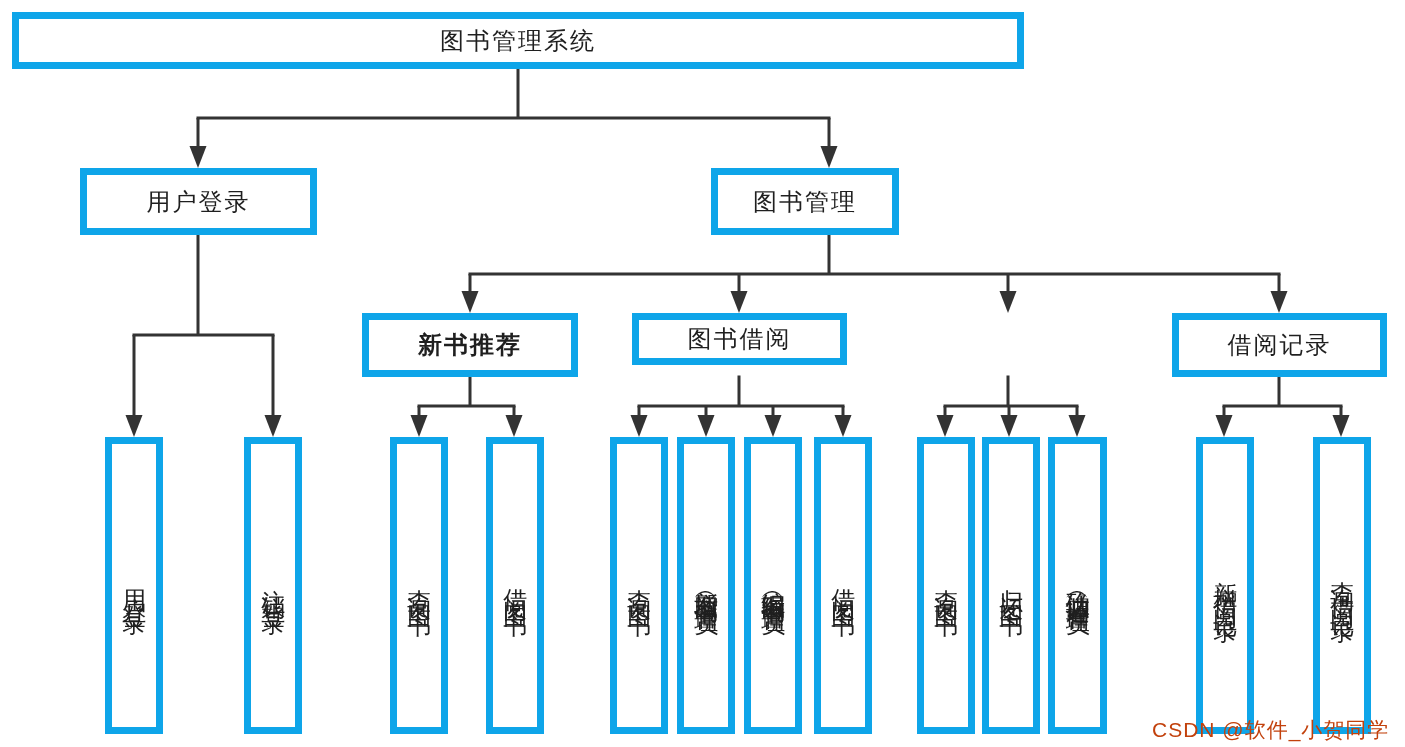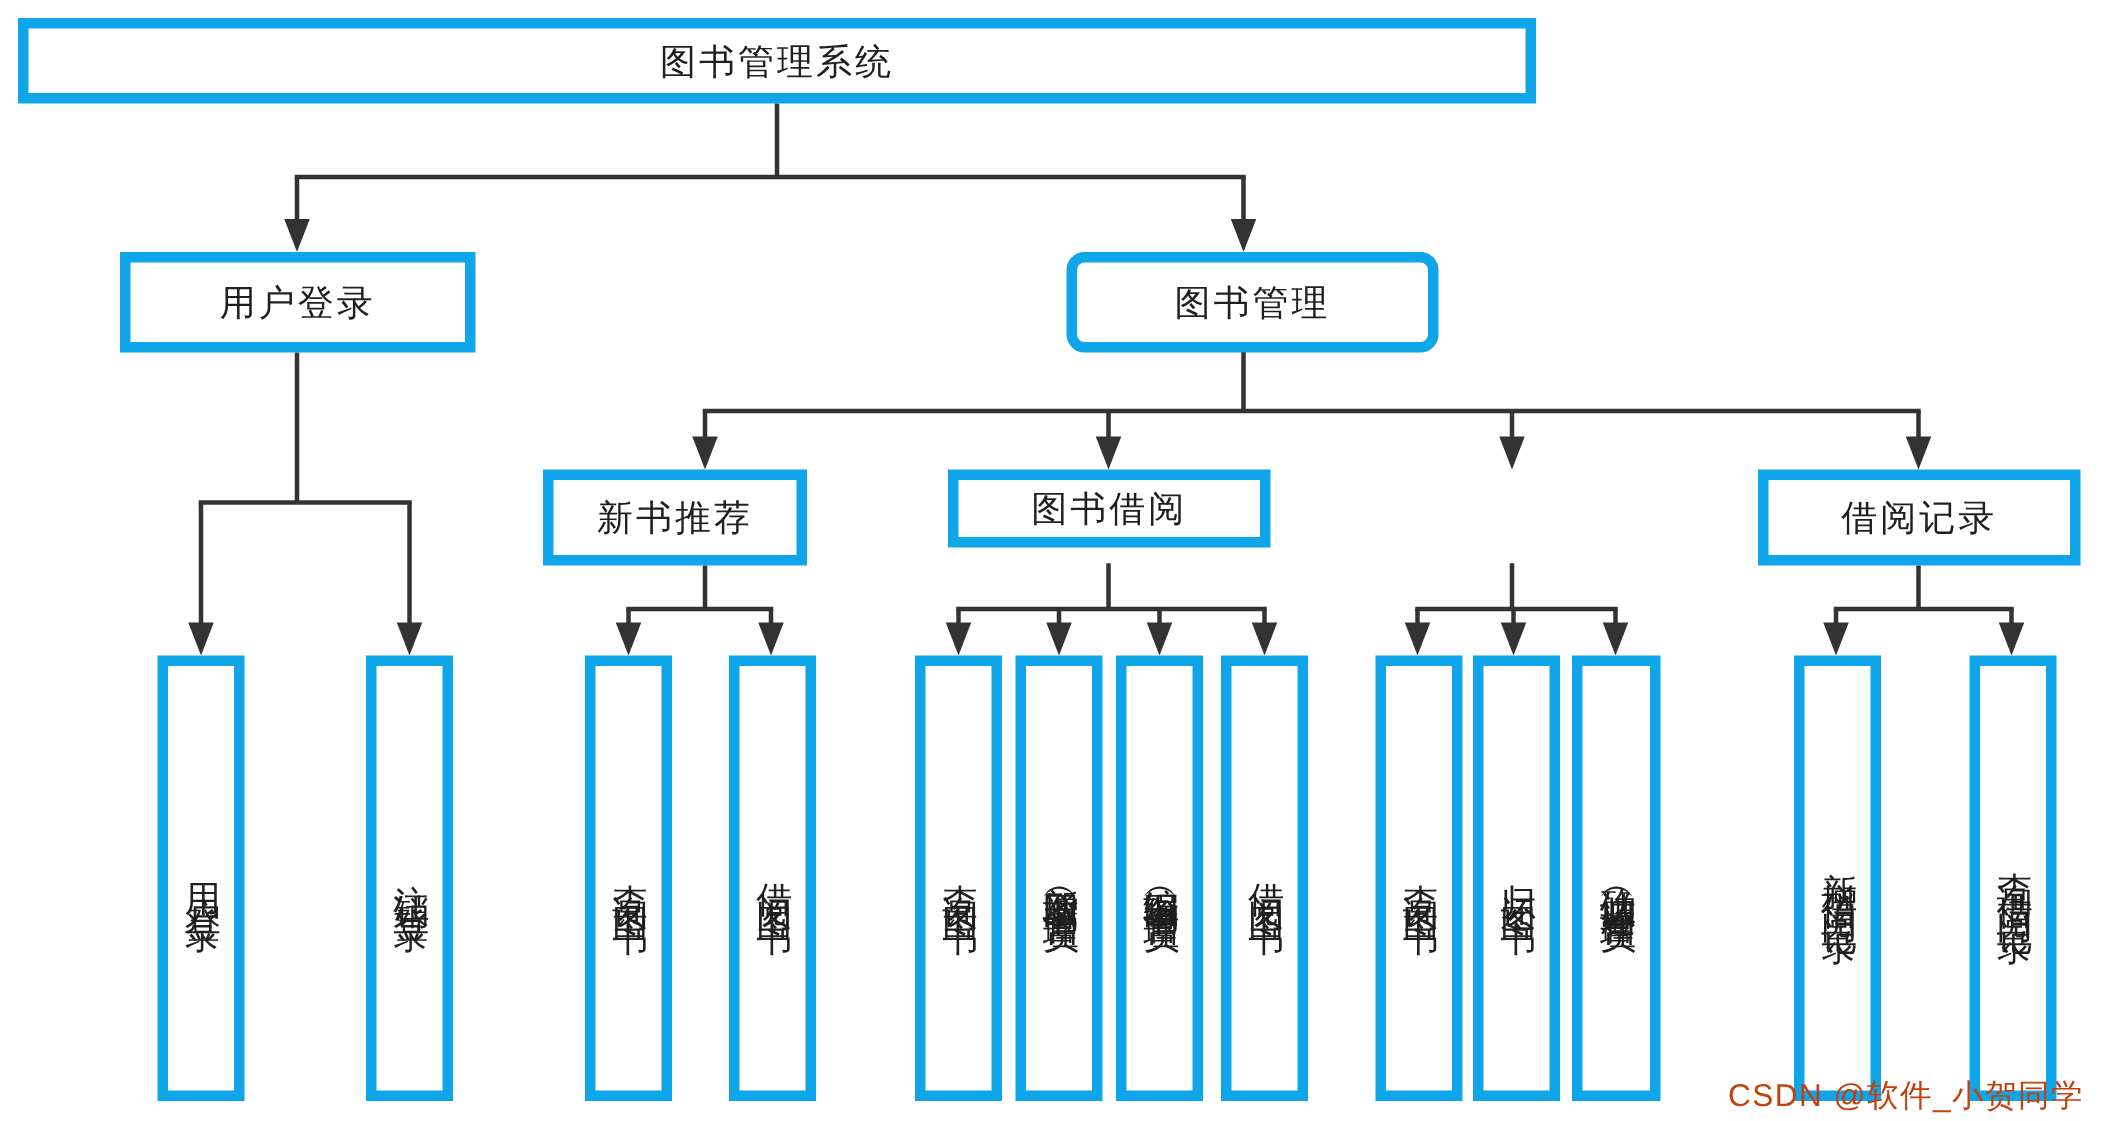--- a/index.html
+++ b/index.html
@@ -111,25 +111,25 @@
       </g>
   </svg>
 
   <div class="box h" style="left:12px; top:12px; width:1012px; height:57px;">
     <span class="label">图书管理系统</span>
   </div>
 
   <div class="box h" style="left:80px; top:168px; width:237px; height:67px;">
     <span class="label">用户登录</span>
   </div>
-  <div class="box h" style="left:711px; top:168px; width:248px; height:67px;border-radius:12px;">
+  <div class="box h" style="left:711px; top:168px; width:188px; height:67px;">
     <span class="label">图书管理</span>
   </div>
 
-  <div class="box h" style="left:362px; top:313px; width:176px; height:64px;">
+  <div class="box h" style="left:362px; top:313px; width:216px; height:64px;font-weight:bold;">
     <span class="label">新书推荐</span>
   </div>
   <div class="box h" style="left:632px; top:313px; width:215px; height:52px;">
     <span class="label">图书借阅</span>
   </div>
   <div class="box h" style="left:1172px; top:313px; width:215px; height:64px;">
     <span class="label">借阅记录</span>
   </div>
 
   <div class="box v" style="left:105px; top:437px; width:58px; height:297px;">

